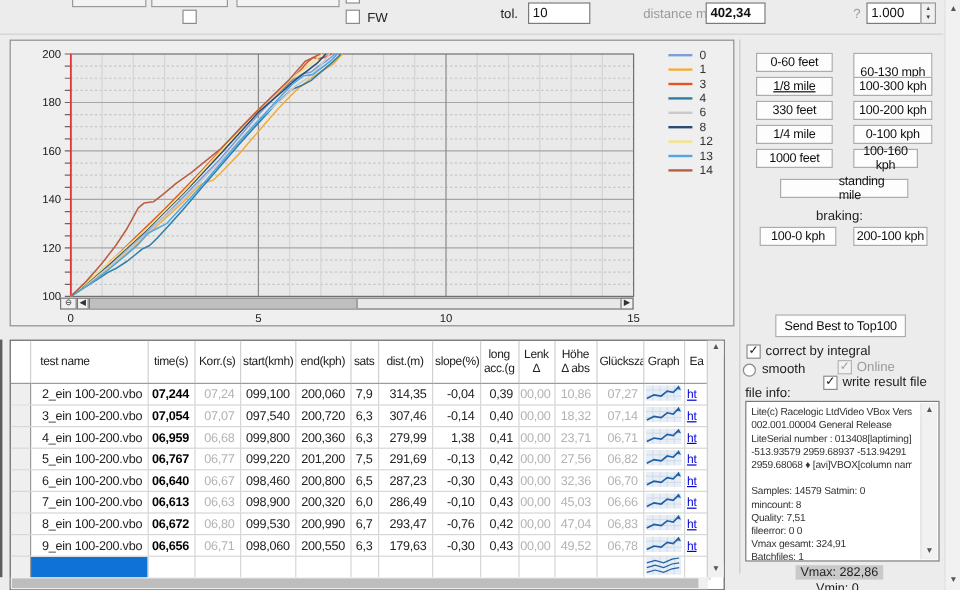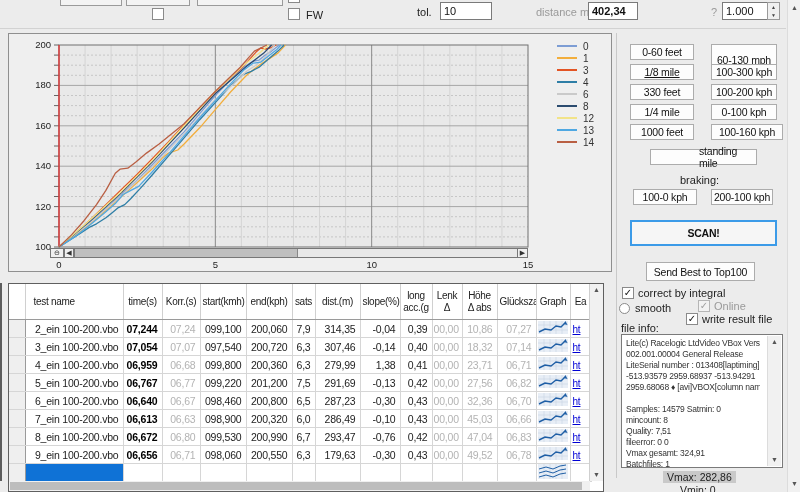--- a/index.html
+++ b/index.html
@@ -224,29 +224,28 @@
   <div id="perf-buttons">
       <div class="btn" style="left: 630px; top: 44px; width: 64px; height: 16px;">0-60 feet</div>
       <div class="btn" style="left: 630px; top: 64px; width: 64px; height: 16px; text-decoration: underline;">1/8 mile</div>
       <div class="btn" style="left: 630px; top: 84px; width: 64px; height: 16px;">330 feet</div>
       <div class="btn" style="left: 630px; top: 104px; width: 64px; height: 16px;">1/4 mile</div>
       <div class="btn" style="left: 630px; top: 124px; width: 64px; height: 16px;">1000 feet</div>
       <div class="btn" style="left: 711px; top: 44px; width: 66px; height: 32px;">60-130 mph</div>
       <div class="btn" style="left: 711px; top: 64px; width: 66px; height: 16px;">100-300 kph</div>
       <div class="btn" style="left: 711px; top: 84px; width: 66px; height: 16px;">100-200 kph</div>
       <div class="btn" style="left: 711px; top: 104px; width: 66px; height: 16px;">0-100 kph</div>
-      <div class="btn" style="left: 711px; top: 124px; width: 72px; height: 16px; text-align: center;">100-160 kph</div>
+      <div class="btn" style="left: 711px; top: 124px; width: 54px; height: 16px; text-align: center;">100-160 kph</div>
     </div>
   <div class="btn" style="left:650px;top:149px;width:107px;height:16px;padding-left:48px;">standing mile</div>
   <div class="lbl" style="left:680px;top:174px;">braking:</div>
   <div id="braking-buttons">
       <div class="btn" style="left: 633px; top: 189px; width: 64px; height: 16px;">100-0 kph</div>
       <div class="btn" style="left: 711px; top: 189px; width: 62px; height: 16px;">200-100 kph</div>
     </div>
-  <div class="btn" id="scan-btn" style="left:630px;top:220px;width:147px;height:26px;">SCAN!</div>
   <div class="btn" style="left:646px;top:262px;width:109px;height:19px;">Send Best to Top100</div>
 
   <div class="chk checked" style="left:622px;top:287px;"></div>
   <div class="lbl" style="left:638px;top:287px;">correct by integral</div>
   <div class="radio" style="left:619px;top:303px;"></div>
   <div class="lbl" style="left:635px;top:302px;">smooth</div>
   <div class="chk checked disabled" style="left:698px;top:300px;"></div>
   <div class="lbl gray" style="left:714px;top:300px;">Online</div>
   <div class="chk checked" style="left:686px;top:313px;"></div>
   <div class="lbl" style="left:702px;top:313px;">write result file</div>

